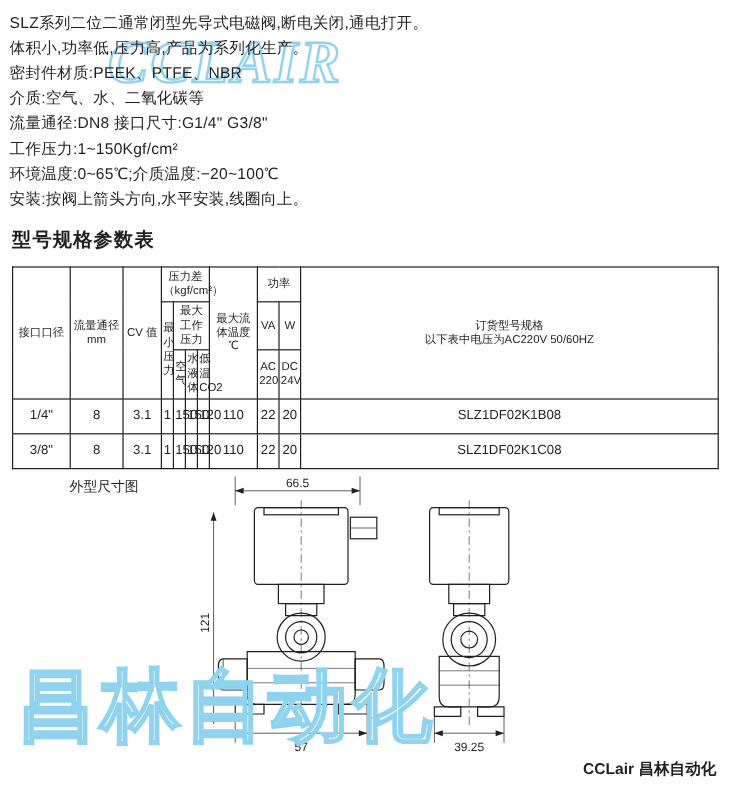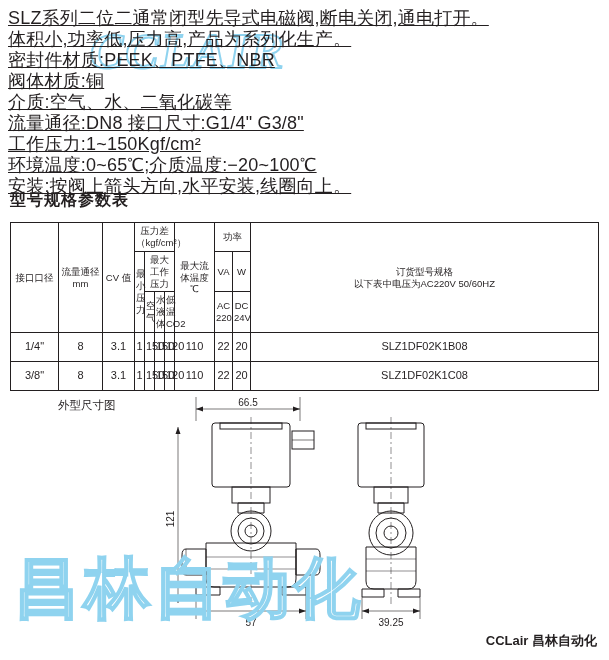--- a/index.html
+++ b/index.html
@@ -22,25 +22,24 @@
 
   
   .intro {
     position: absolute;
     left: 8px;
     top: 8px;
     width: 590px;
     z-index: 3;
   }
   .intro .line {
-    font-size: 18px;
+    font-size: 13px;
     line-height: 21px;
     white-space: nowrap;
     letter-spacing: .2px;
-    text-decoration: underline;
   }
 
   
   .wm-top {
     position: absolute;
     left: 90px;
     top: 22px;
     font-size: 50px;
     font-weight: bold;
     font-style: italic;
@@ -143,21 +142,20 @@
 <body>
 
 <div class="page">
 
   <div class="wm-top">CCLAIR</div>
 
   <div class="intro">
     <div class="line">SLZ系列二位二通常闭型先导式电磁阀,断电关闭,通电打开。</div>
     <div class="line">体积小,功率低,压力高,产品为系列化生产。</div>
     <div class="line">密封件材质:PEEK、PTFE、NBR</div>
-    <div class="line">阀体材质:铜</div>
     <div class="line">介质:空气、水、二氧化碳等</div>
     <div class="line">流量通径:DN8  接口尺寸:G1/4"  G3/8"</div>
     <div class="line">工作压力:1~150Kgf/cm²</div>
     <div class="line">环境温度:0~65℃;介质温度:−20~100℃</div>
     <div class="line">安装:按阀上箭头方向,水平安装,线圈向上。</div>
   </div>
 
   <div class="section-title">型号规格参数表</div>
 
   <table class="spec-table">

